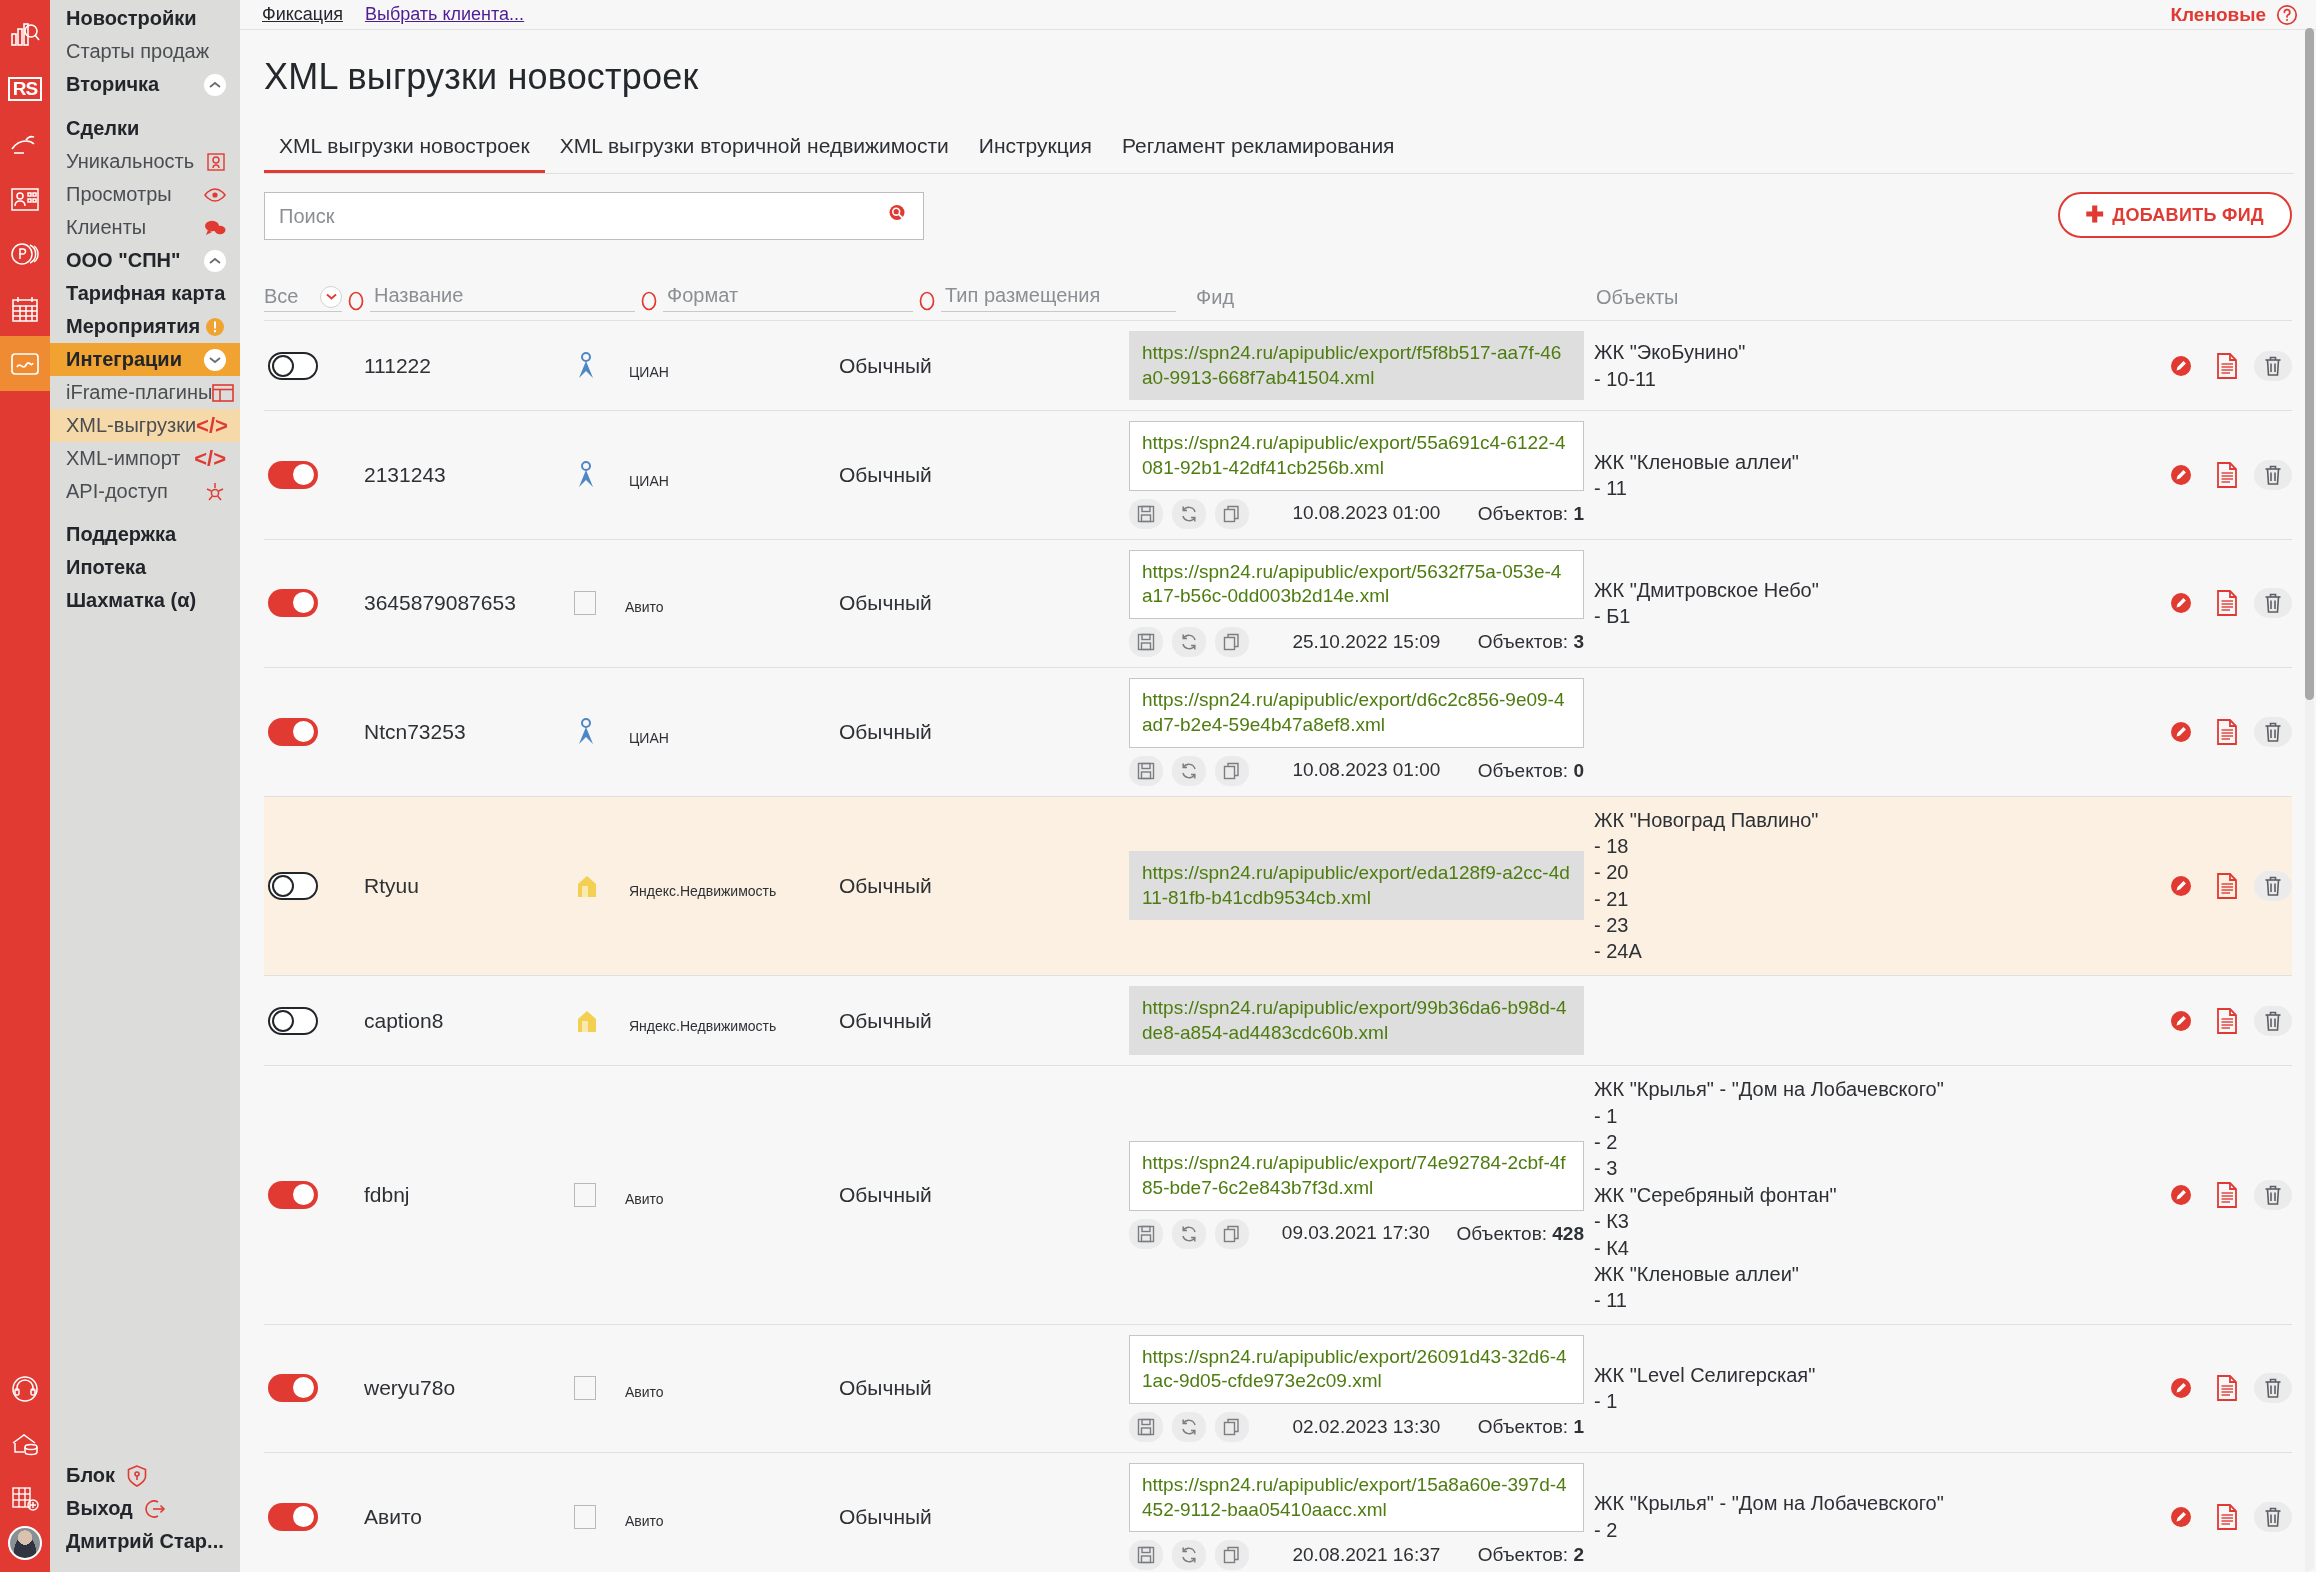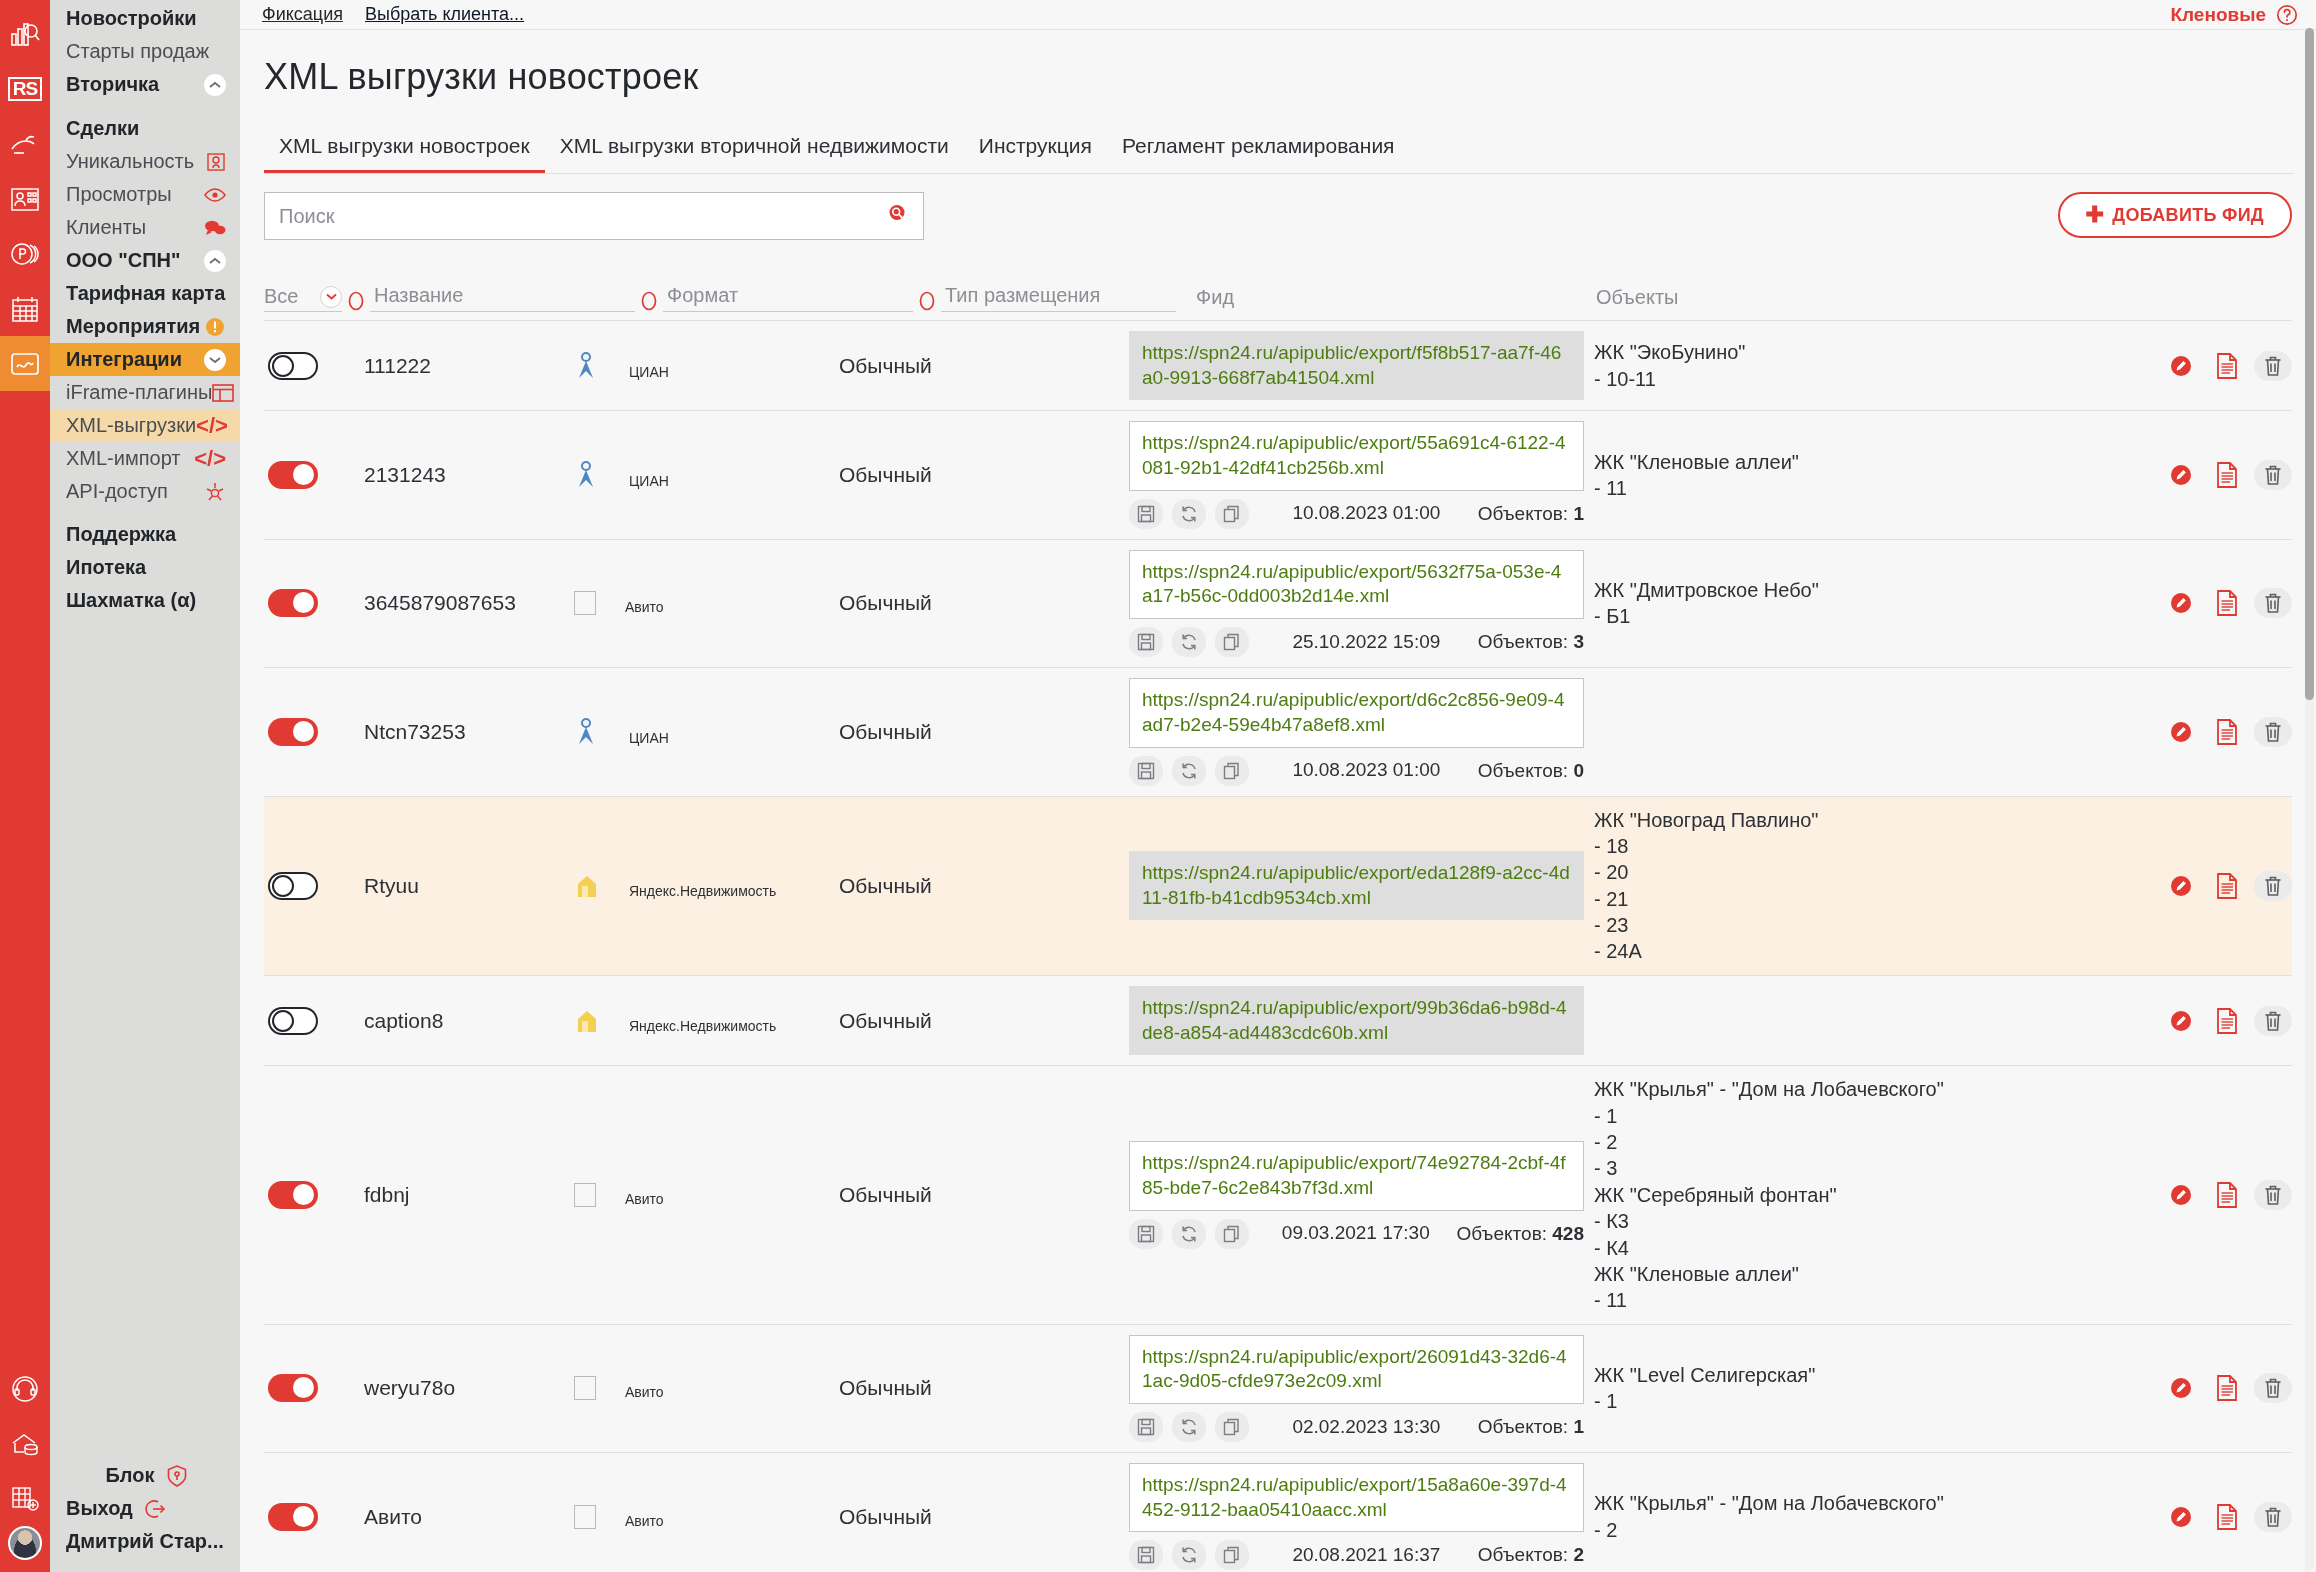--- a/index.html
+++ b/index.html
@@ -63,21 +63,21 @@
 
   
   .main{ flex:1 1 auto; position:relative; overflow:hidden; background:#f7f7f7;border-radius:10px; }
   .topbar{
     height:30px; display:flex; align-items:center; padding:0 0 0 22px;
     background:#f7f7f7; border-bottom:1px solid #e3e3e3;
     font-size:18px;
   }
   .topbar a{ text-decoration:underline; cursor:pointer; }
   .tb-fix{ color:#24272c; }
-  .tb-client{ color:#0f172a; margin-left:22px; }
+  .tb-client{ color:#4c1d95; margin-left:22px; }
   .tb-right{ margin-left:auto; display:flex; align-items:center; gap:10px; padding-right:18px;}
   .tb-news{ color:#e03a33; font-weight:bold; font-size:19px; }
   .q-ic{ width:22px;height:22px; }
 
   .page-title{
     font-size:36px; font-weight:normal; color:#24272c;
     padding:26px 0 0 24px; letter-spacing:.2px;
   }
 
   .tabs{
@@ -390,21 +390,21 @@
     <div class="nav-item lvl1">
       <span>Ипотека</span>
     </div>
     <div class="nav-item lvl1">
       <span>Шахматка (α)</span>
     </div>
 
     <div class="sb-spacer"></div>
 
     <div class="nav-bottom">
-      <div class="nav-item lvl1" style="justify-content:center;gap:12px;">
+      <div class="nav-item lvl1" style="justify-content:flex-start;gap:12px;">
         <span>Блок</span>
         <span class="nav-badge">
           <svg width="20" height="22" viewBox="0 0 20 22" fill="none" stroke="#e03a33" stroke-width="1.6">
             <path d="M10 1 1.5 4.5v7C1.5 16.5 10 21 10 21s8.5-4.5 8.5-9.5v-7z"></path>
             <circle cx="10" cy="9" r="2"></circle>
               <line x1="10" y1="11" x2="10" y2="15"></line>
           </svg>
         </span>
       </div>
       <div class="nav-item lvl1" style="justify-content:flex-start;gap:12px;">

